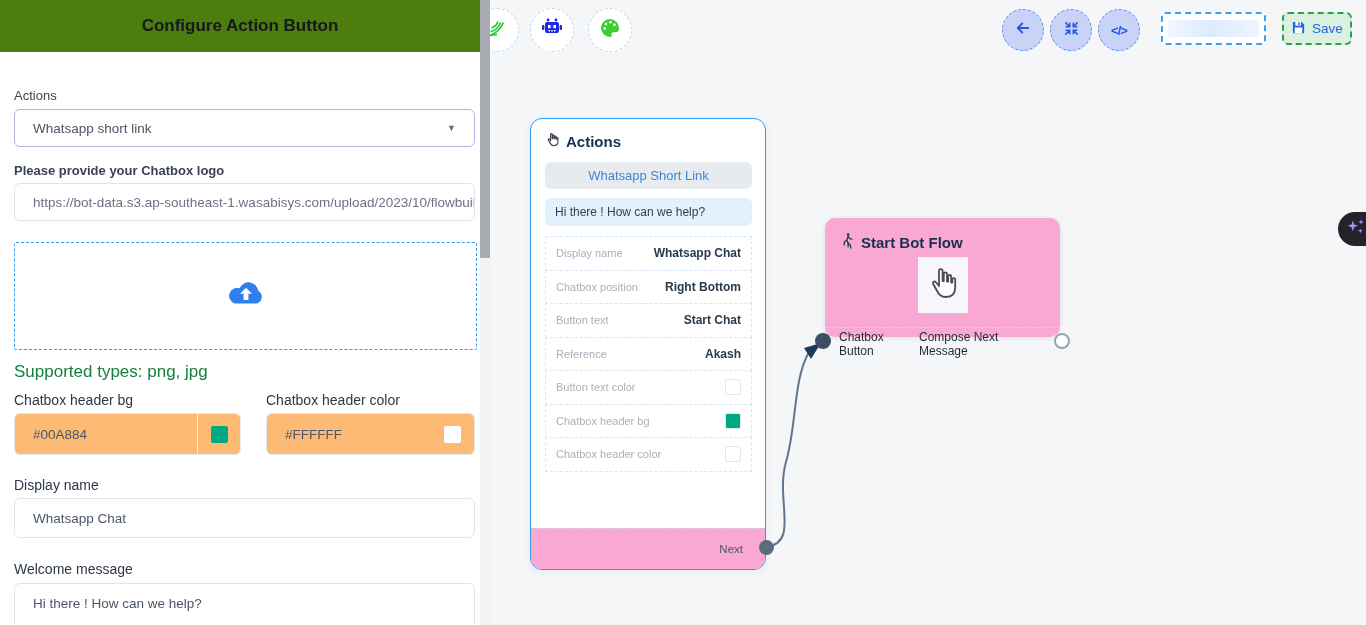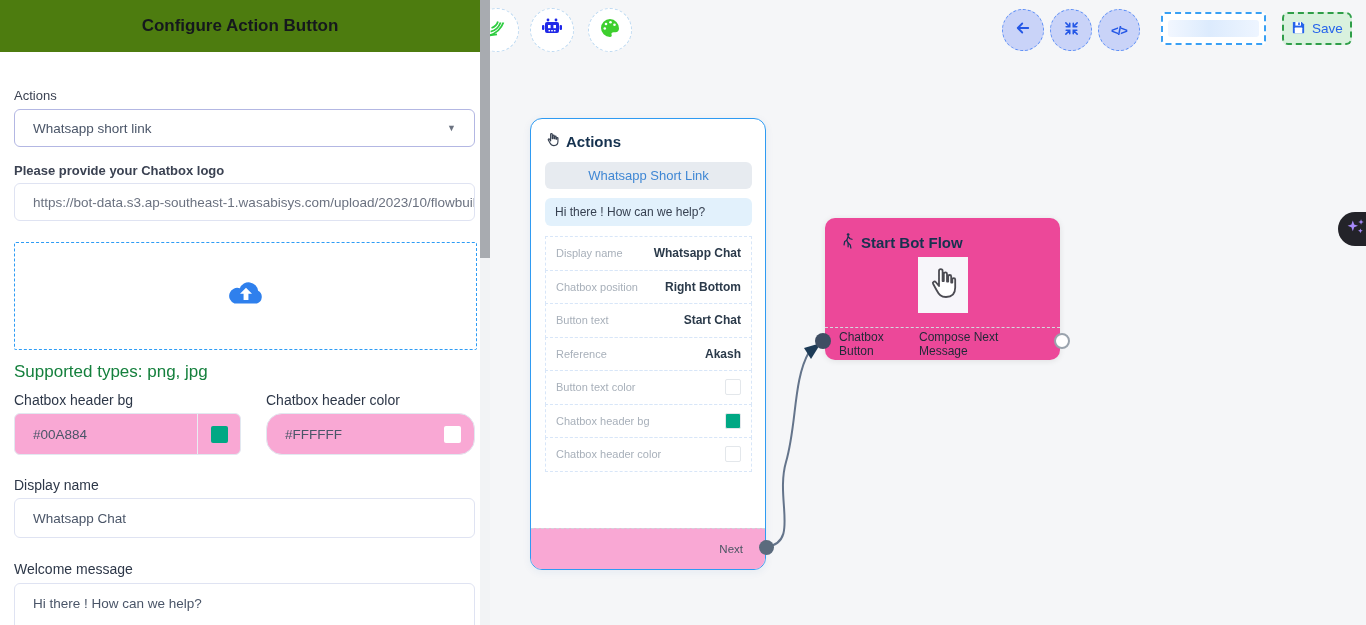--- a/index.html
+++ b/index.html
@@ -18,21 +18,21 @@
     border:1px solid #dfe3f2; border-radius:6px; background:#fff;
     display:flex; align-items:center; padding:0 18px; font-size:13.5px;
     color:#4a5568; white-space:nowrap; overflow:hidden; }
   .dropdown { border:1px solid #b3b7e3; justify-content:space-between; }
   .caret { font-size:9px; color:#6b7280; flex:0 0 auto; }
   .upload-box { position:absolute; left:14px; top:242px; width:463px; height:108px;
     border:1px dashed #2e9cf5; border-radius:2px; background:#fff;
     display:flex; align-items:center; justify-content:center; cursor:pointer; }
   .hint { position:absolute; left:14px; top:362px; font-size:17px; color:#15803d; }
   .color-group { position:absolute; height:42px; border:1px solid #e2e8f0;
-    border-radius:6px; background:#f9a8d4; display:flex; }
+    border-radius:6px; background:#fdba74; display:flex; }
   .color-input { flex:1; display:flex; align-items:center; padding:0 18px;
     font-size:13.5px; color:#4a5568; }
   .swatch-cell { width:43px; border-left:1px solid #e9edf2; display:flex;
     align-items:center; justify-content:center; }
   .swatch-sq { width:17px; height:17px; border-radius:2px; }
 
   
   .scrollbar { position:absolute; left:480px; top:0; width:10px; height:625px;
     background:#f2f3f5; z-index:6; }
   .scroll-thumb { position:absolute; left:0; top:0; width:10px; height:258px;
@@ -75,22 +75,22 @@
     display:flex; align-items:center; justify-content:space-between; padding:0 10px; }
   .nrow-label { font-size:11px; color:#a8b0ba; }
   .nrow-value { font-size:12px; font-weight:bold; color:#2b3a4a; }
   .nrow-swatch { width:16px; height:16px; border-radius:2px; border:1px solid #e3e7eb; }
   .node-foot { position:absolute; left:0; bottom:0; width:100%; height:41px;
     background:#f9a8d4; border-top:1px dashed #cfd4da; border-radius:0 0 11px 11px;
     display:flex; align-items:center; justify-content:flex-end; padding-right:22px;
     font-size:11.5px; color:#4b5563; }
 
   
-  .start-node { position:absolute; left:825px; top:218px; width:235px; height:142px;
-    background:#ec4899; border-radius:10px; box-shadow:0 1px 6px rgba(0,0,0,.09); }
+  .start-node { position:absolute; left:825px; top:218px; width:235px; height:119px;
+    background:#f9a8d4; border-radius:10px; box-shadow:0 1px 6px rgba(0,0,0,.09); }
   .start-head { position:absolute; left:15px; top:14px; display:flex; align-items:center;
     gap:6px; font-size:15px; font-weight:bold; color:#16324f; }
   .cursor-box { position:absolute; left:93px; top:39px; width:50px; height:56px;
     background:#f7f6fa; display:flex; align-items:center; justify-content:center; }
   .start-divider { position:absolute; left:0; top:109px; width:100%;
     border-top:1px dashed #d4d8dd; }
   .start-foot { position:absolute; left:0; top:110px; width:100%; height:32px;
     display:flex; align-items:center; justify-content:space-between;
     padding:0 14px; font-size:12px; color:#1f2937; }
 
@@ -311,21 +311,21 @@
 
   <span class="f-label-lg" style="top:392px;">Chatbox header bg</span>
   <div class="color-group" style="left:14px; top:413px; width:227px;">
     <span class="color-input">#00A884</span>
     <span class="swatch-cell">
       <span class="swatch-sq" style="background: rgb(0, 168, 132);"></span>
     </span>
   </div>
 
   <span class="f-label-lg" style="left:266px; top:392px;">Chatbox header color</span>
-  <div class="color-group" style="left:266px; top:413px; width:209px;border-radius:16px;">
+  <div class="color-group" style="left:266px; top:413px; width:209px;">
     <span class="color-input">#FFFFFF</span>
     <span class="swatch-cell" style="border-left:none;">
       <span class="swatch-sq" style="background: rgb(255, 255, 255);"></span>
     </span>
   </div>
 
   <span class="f-label-lg" style="top:477px;">Display name</span>
   <div class="f-input" style="top:498px; height:40px;">
     <span>Whatsapp Chat</span>
   </div>

